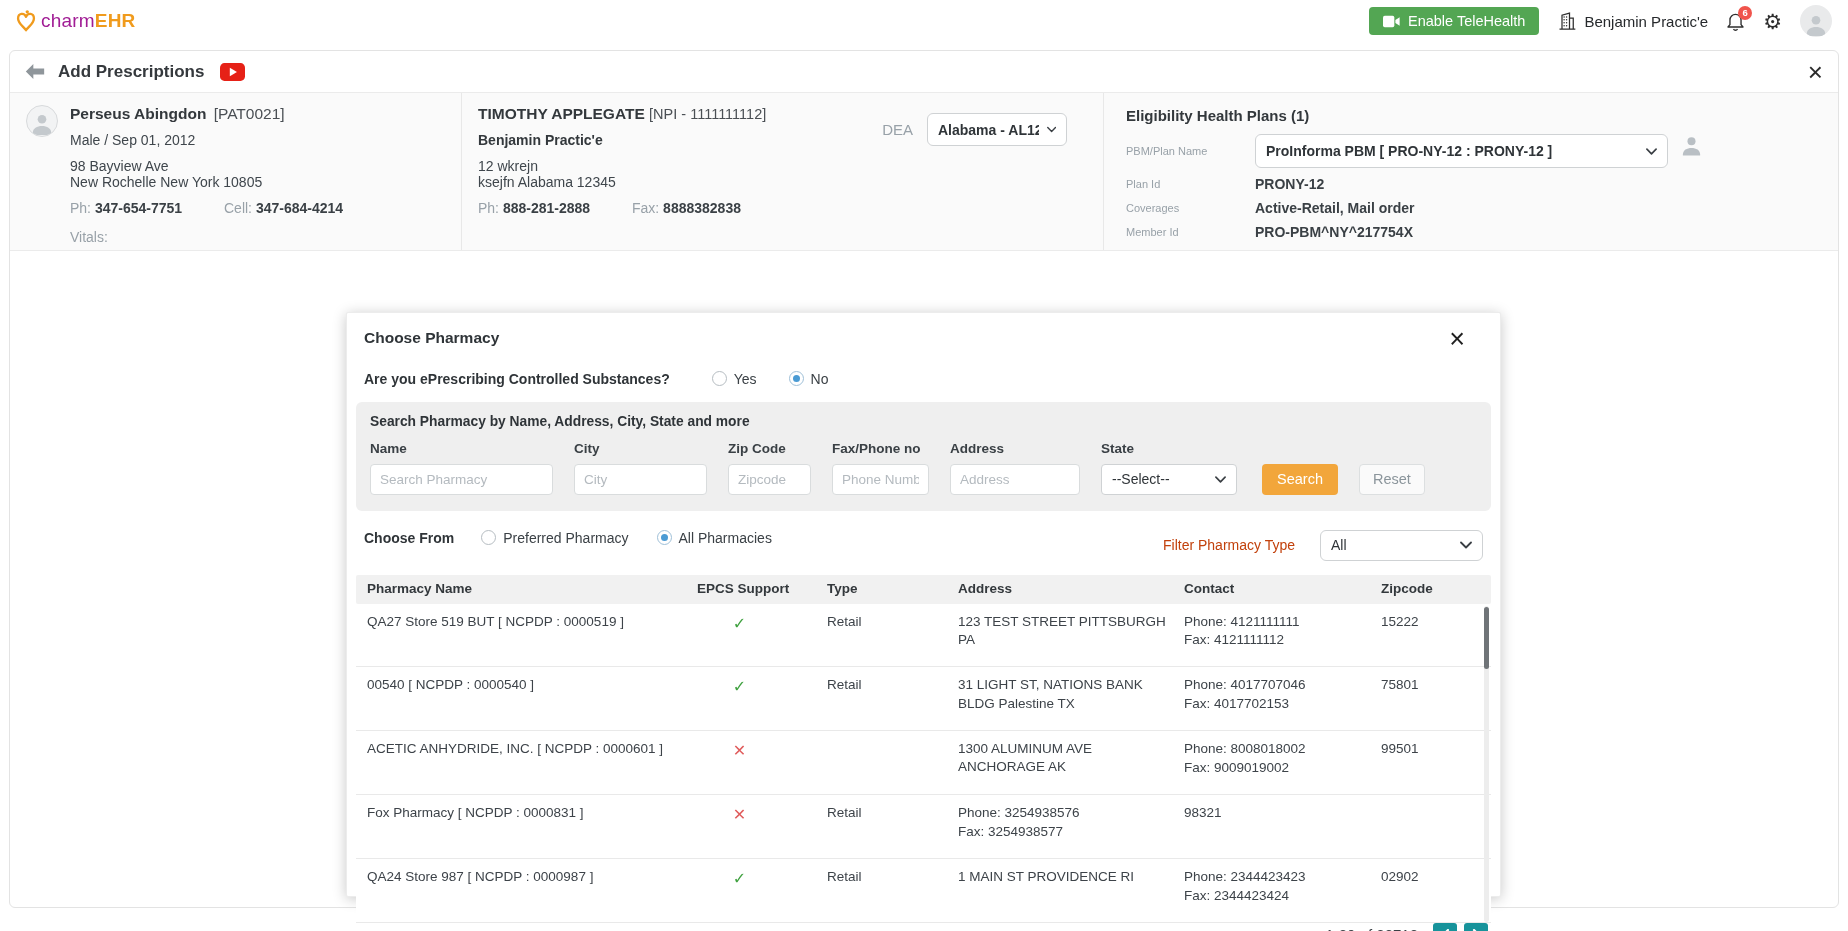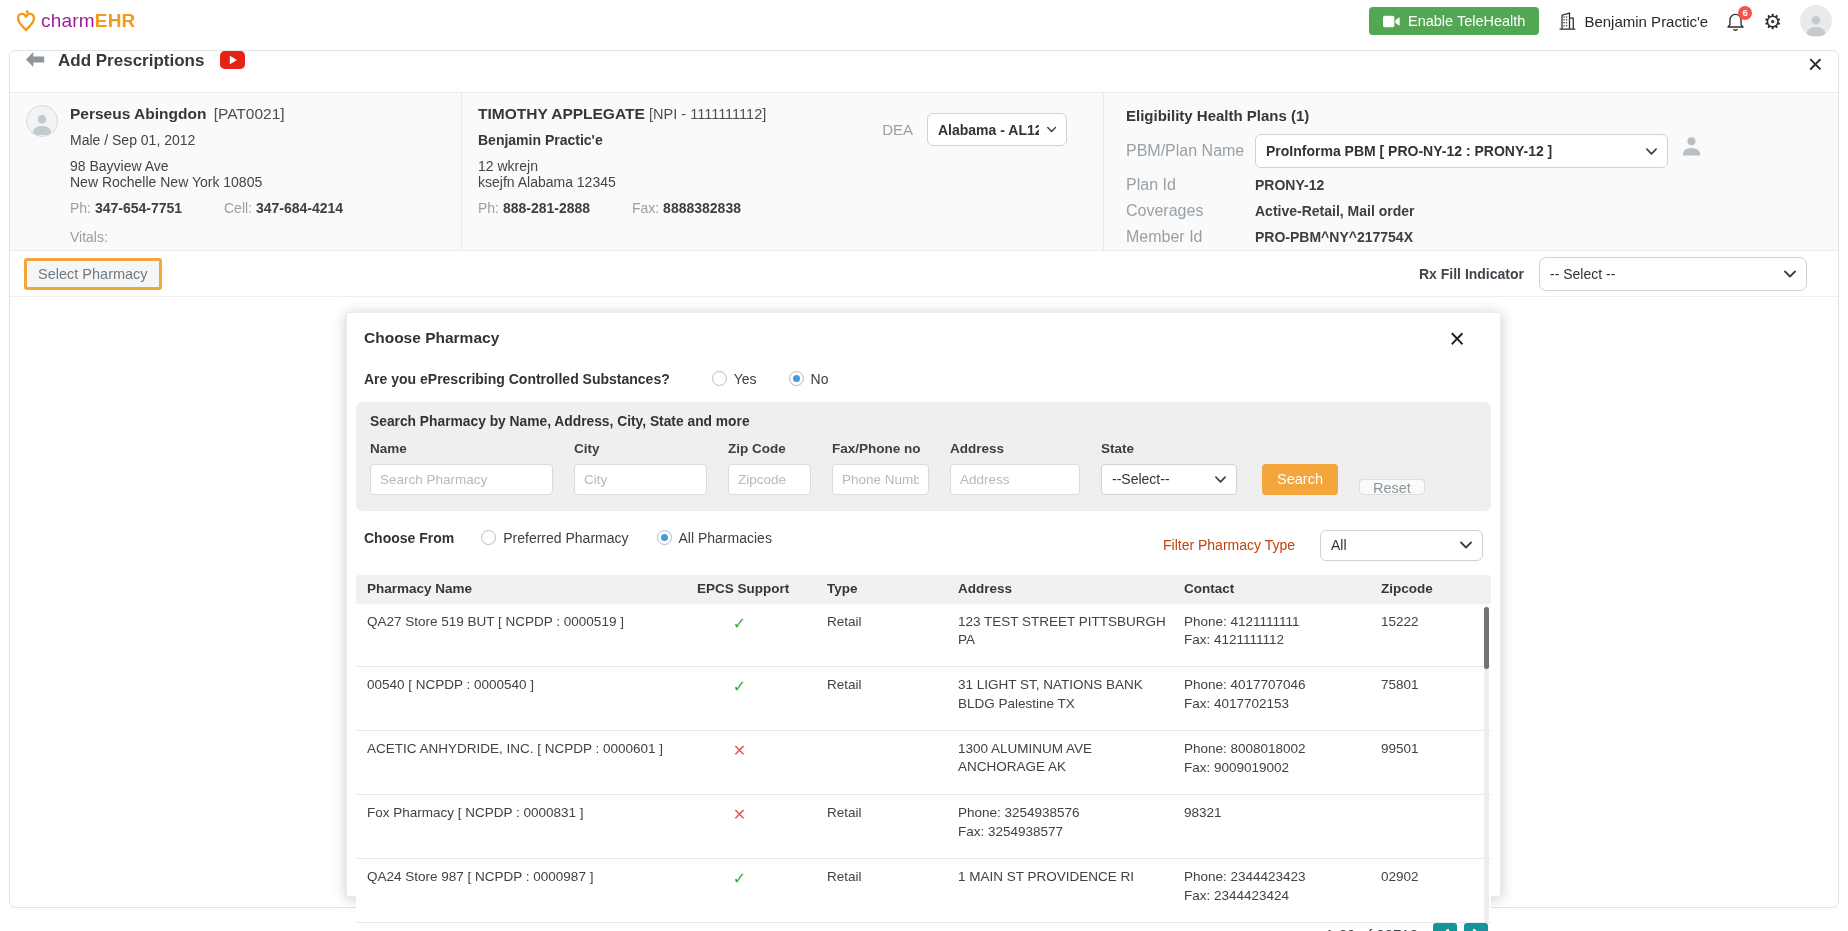--- a/index.html
+++ b/index.html
@@ -18,21 +18,21 @@
   .practice { display:flex; align-items:center; gap:7px; font-size:15px; color:#26292c; cursor:pointer; }
   .bell-wrap { position:relative; cursor:pointer; display:flex; }
   .badge { position:absolute; top:-5px; right:-7px; background:#f0544c; color:#fff; font-size:9.5px; font-weight:700;
     width:14px; height:14px; border-radius:50%; display:flex; align-items:center; justify-content:center; }
   .gear { font-size:21px; color:#2e2e2e; cursor:pointer; line-height:1; }
   .avatar-top { width:32px; height:32px; border-radius:50%; background:#e9eaeb; overflow:hidden; display:flex; align-items:flex-end; justify-content:center; cursor:pointer; }
 
   
   .panel { position:absolute; left:9px; top:50px; width:1830px; height:858px; background:#fff;
     border:1px solid #e3e3e3; border-radius:6px; }
-  .panel-header { height:42px; display:flex; gap:13px; padding:0 15px; border-bottom:1px solid #ebebeb; }
+  .panel-header { height:42px; display:flex; align-items:center; gap:13px; padding:0 15px; border-bottom:1px solid #ebebeb; }
   .back { display:flex; cursor:pointer; }
   .page-title { font-size:17px; font-weight:700; color:#35393d; }
   .yt { display:flex; cursor:pointer; margin-left:3px; }
   .panel-close { margin-left:auto; font-size:26px; color:#2b2b2b; cursor:pointer; line-height:1; font-weight:400; }
 
   
   .info-band { display:flex; background:#fafafa; border-bottom:1px solid #ebebeb; height:158px; }
   .col { padding:12px 16px; }
   .col.patient { width:451px; display:flex; gap:12px; }
   .col.provider { width:642px; border-left:1px solid #e8e8e8; display:flex; }
@@ -57,21 +57,21 @@
   .dea-group { display:flex; align-items:flex-start; gap:14px; margin-top:8px; margin-right:20px; }
   .dea-label { color:#98a1a8; font-size:15px; margin-top:8px; }
 
   .select { background:#fff; border:1px solid #cfd2d4; border-radius:6px; display:flex; align-items:center;
     justify-content:space-between; padding:0 10px; height:33px; cursor:pointer; color:#2f3438; gap:8px; }
   .select .sel-txt { white-space:nowrap; overflow:hidden; }
   .select.dea { width:140px; font-weight:600; }
 
   .elig-title { font-size:15px; font-weight:700; color:#33383c; margin-top:2px; }
   .elig-grid { display:grid; grid-template-columns:125px 1fr; row-gap:8px; column-gap:4px; margin-top:10px; align-items:center; }
-  .elig-grid .lbl { font-size:16px; }
+  .elig-grid .lbl { font-size:11px; }
   .pbm-row { display:flex; align-items:flex-start; gap:12px; }
   .select.pbm { width:413px; height:34px; font-weight:600; }
   .elig-val { color:#3a4045; font-weight:600; }
 
   
   .toolbar { height:46px; display:flex; align-items:center; justify-content:space-between; padding:0 31px 0 14px; border-bottom:1px solid #efefef; }
   .btn-select-pharmacy { background:#f6f6f6; border:3px solid #f2a63b; border-radius:3px; color:#6f7a82;
     font-size:14.5px; padding:5px 11px; cursor:pointer; font-family:inherit; }
   .rx-fill { display:flex; align-items:center; gap:15px; }
   .rx-fill-label { color:#3f464c; font-weight:600; font-size:14px; }
@@ -97,21 +97,21 @@
   .search-fields { display:flex; gap:21px; margin-top:12px; align-items:flex-end; }
   .f-group { display:flex; flex-direction:column; gap:8px; }
   .f-label { font-weight:600; color:#3a4045; font-size:13.5px; }
   .f-group input { height:31px; border:1px solid #d9dcdd; border-radius:4px; padding:0 9px; font-size:13.5px;
     font-family:inherit; color:#3a4045; background:#fff; width:100%; }
   .f-group input::placeholder { color:#b4babf; }
   .w-name { width:183px; } .w-city { width:133px; } .w-zip { width:83px; } .w-fax { width:97px; } .w-addr { width:130px; }
   .select.state { width:136px; height:31px; border-radius:4px; }
   .btn-search { background:#f2a63b; color:#fff; border:none; border-radius:4px; height:31px; padding:0 15px;
     font-size:14.5px; cursor:pointer; margin-left:4px; font-family:inherit; }
-  .btn-reset { background:#fafafa; color:#8b959b; border:1px solid #dcdfe0; border-radius:4px; height:16px;
+  .btn-reset { background:#fafafa; color:#8b959b; border:1px solid #dcdfe0; border-radius:4px; height:31px;
     padding:0 13px; font-size:14.5px; cursor:pointer; font-family:inherit; }
 
   .choose-row { display:flex; align-items:flex-start; margin-top:19px; padding:0 8px; }
   .choose-label { font-weight:700; color:#2f3438; margin-right:27px; }
   .cf-pref { margin-right:28px; }
   .filter-group { margin-left:auto; display:flex; align-items:center; gap:25px; }
   .filter-label { color:#c2410c; font-size:14px; }
   .select.filter { width:163px; height:31px; }
 
   .ptable { margin-top:14px; position:relative; }
@@ -276,32 +276,20 @@
         <div class="lbl">Plan Id</div>
         <div class="elig-val">PRONY-12</div>
         <div class="lbl">Coverages</div>
         <div class="elig-val">Active-Retail, Mail order</div>
         <div class="lbl">Member Id</div>
         <div class="elig-val">PRO-PBM^NY^217754X</div>
       </div>
     </div>
   </div>
 
-  <div class="toolbar">
-    <button class="btn-select-pharmacy">Select Pharmacy</button>
-    <div class="rx-fill">
-      <span class="rx-fill-label">Rx Fill Indicator</span>
-      <div class="select rx">
-        <span class="sel-txt">-- Select --</span>
-        <svg width="12" height="8" viewBox="0 0 12 7">
-            <path d="M1 1l5 5 5-5" fill="none" stroke="#3a3f44" stroke-width="1.8" stroke-linecap="round" stroke-linejoin="round"></path>
-          </svg>
-      </div>
-    </div>
-  </div>
 
   <div class="modal">
     <div class="modal-title-row">
       <span class="modal-title">Choose Pharmacy</span>
       <span class="modal-close">×</span>
     </div>
 
     <div class="question-row">
       <span class="q-text">Are you ePrescribing Controlled Substances?</span>
       <span class="radio-item q-yes">

